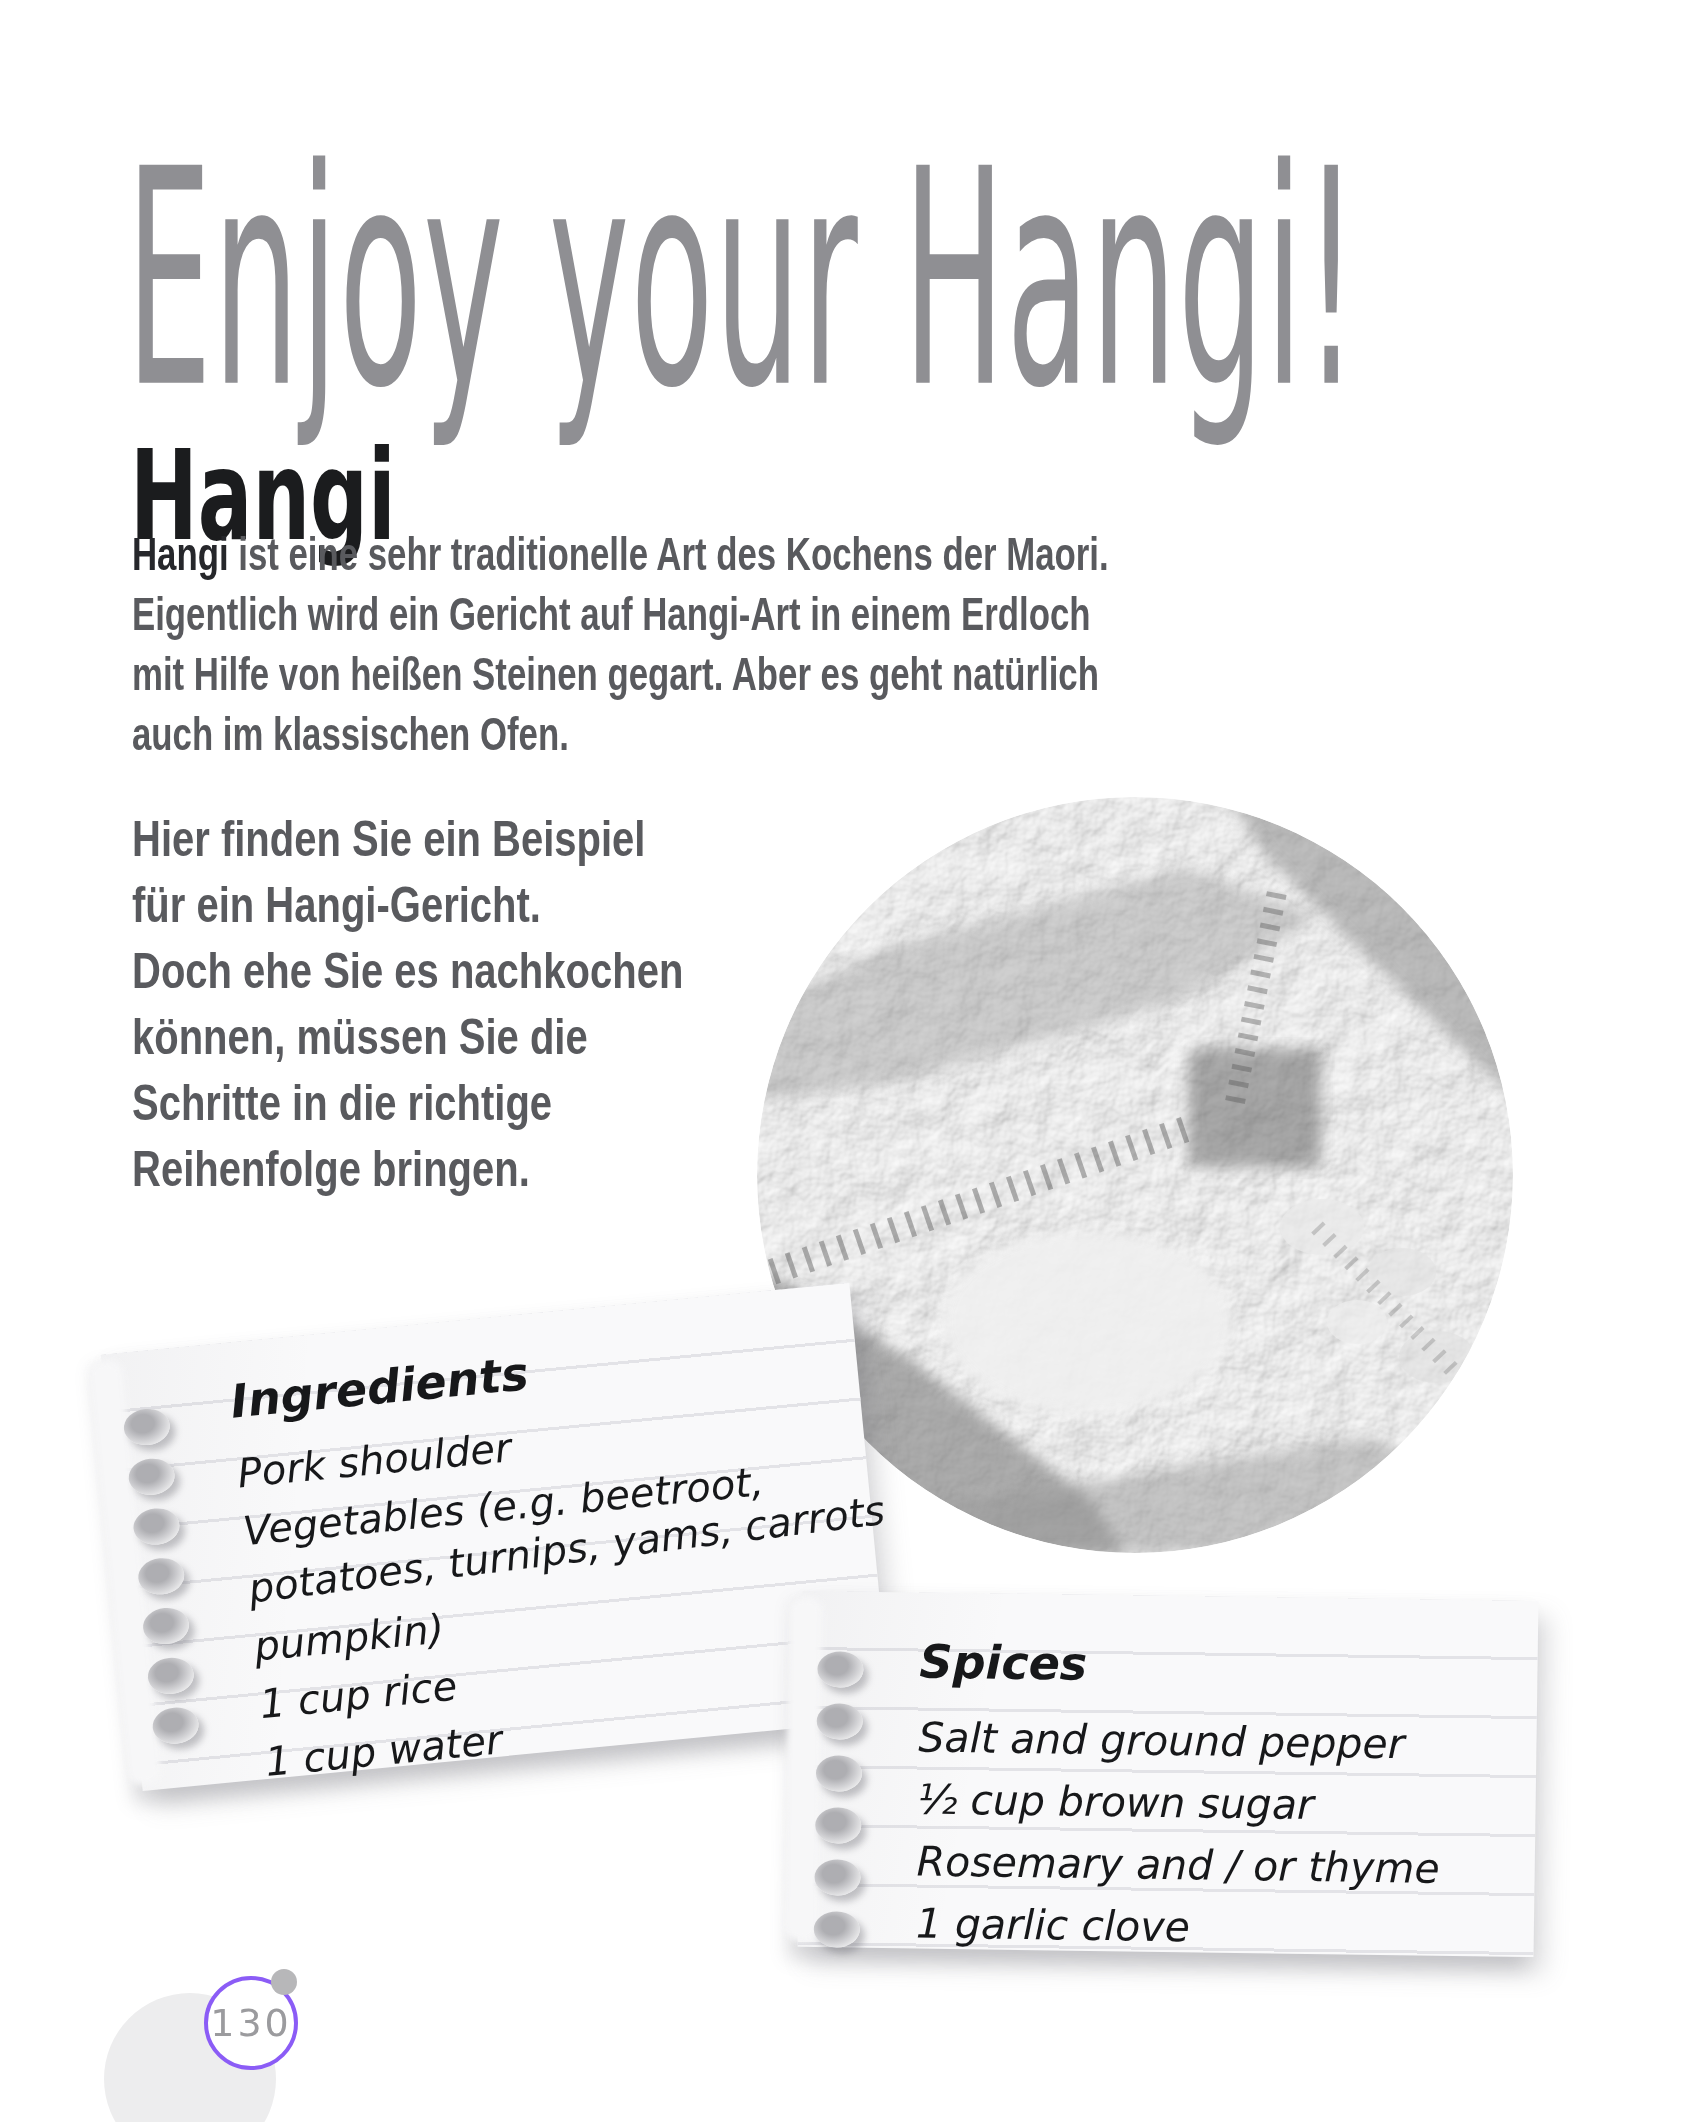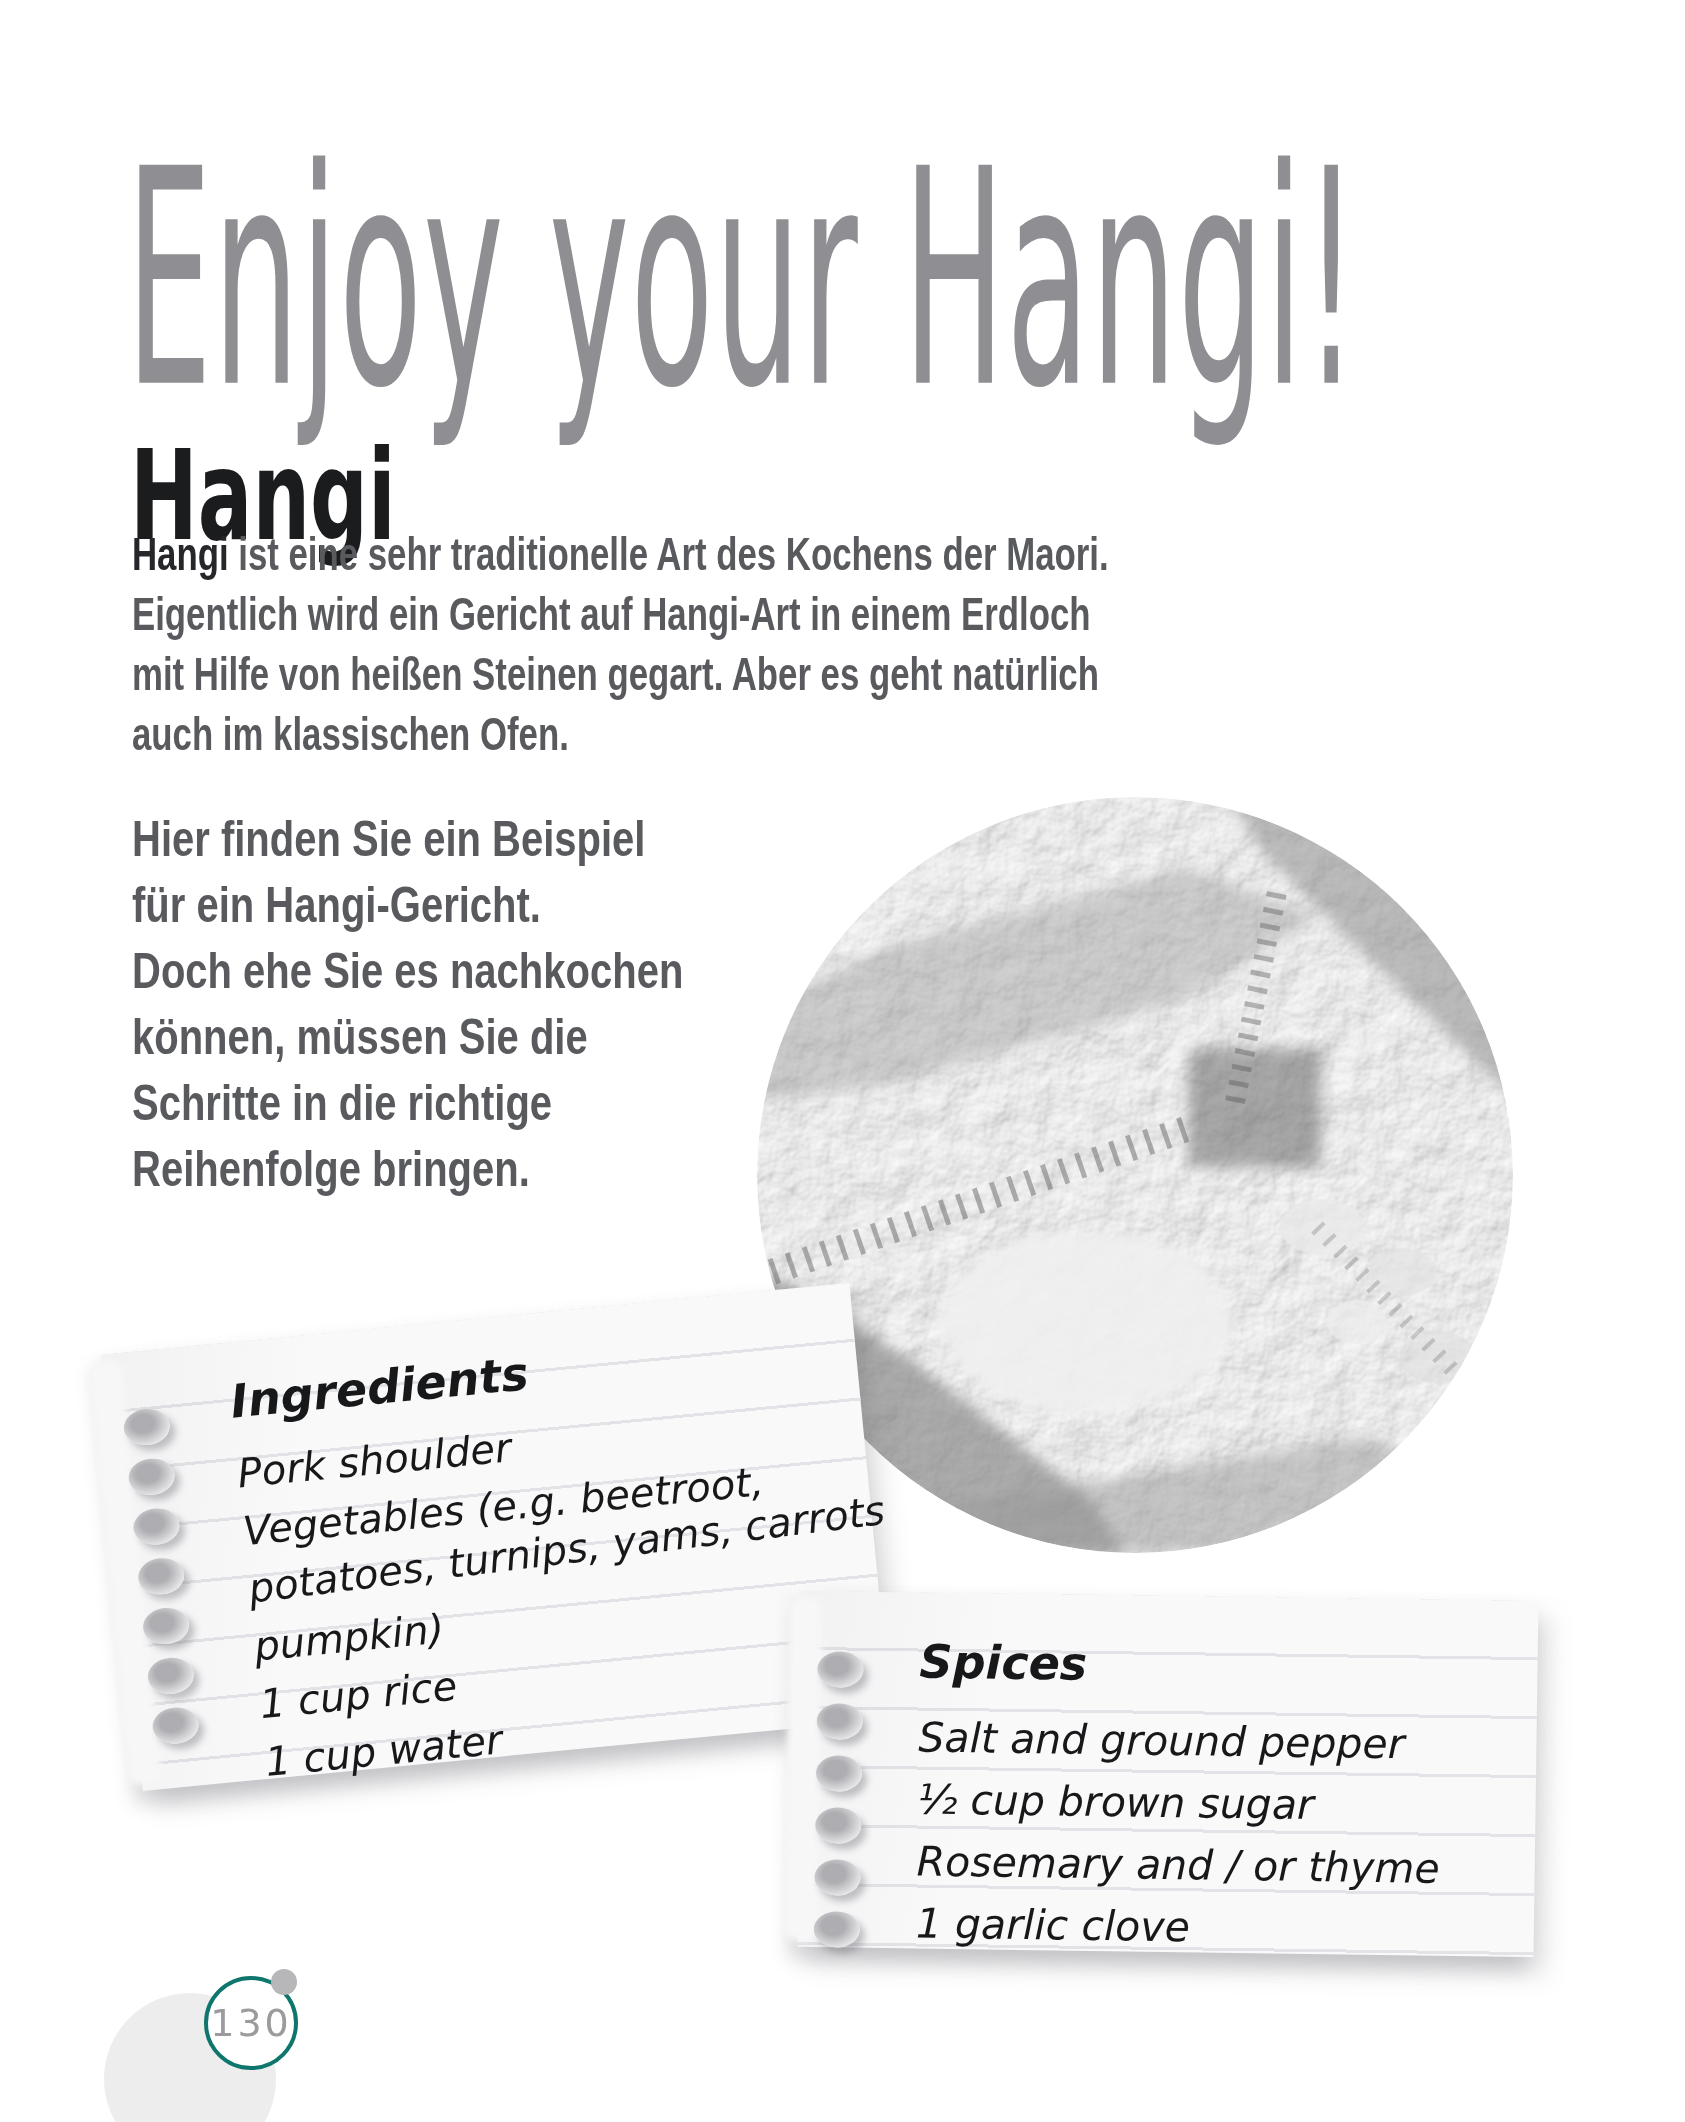--- a/index.html
+++ b/index.html
@@ -46,21 +46,21 @@
   .torn-edge{position:absolute;left:-14px;top:6px;bottom:6px;width:34px;
     background:#f7f7f8;filter:blur(3px);border-radius:14px;}
   .hole{position:absolute;left:16px;width:46px;height:36px;border-radius:50%;
     background:radial-gradient(ellipse at 42% 40%, #aeaeb2 0 30%, #cfcfd2 55%, #ededee 78%, #f7f7f8 100%);
     box-shadow:5px 6px 7px rgba(110,110,118,.4);}
 
   
   .corner-blob{position:absolute;left:104px;top:1993px;width:172px;height:172px;
     border-radius:50%;background:#ededee;z-index:0;}
   .page-badge{position:absolute;left:204px;top:1976px;width:86px;height:86px;
-    border:4px solid #0f766e;border-radius:50%;background:#ffffff;z-index:2;
+    border:4px solid #8b5cf6;border-radius:50%;background:#ffffff;z-index:2;
     display:flex;align-items:center;justify-content:center;}
   .page-number{font-family:"DejaVu Sans", sans-serif;font-size:38px;letter-spacing:3px;
     color:#9b9b9e;font-weight:400;}
   .corner-dot{position:absolute;left:271px;top:1969px;width:26px;height:26px;
     border-radius:50%;background:#b7b7b9;z-index:3;}
 </style>
 </head>
 <body>
 
 <div class="page">

